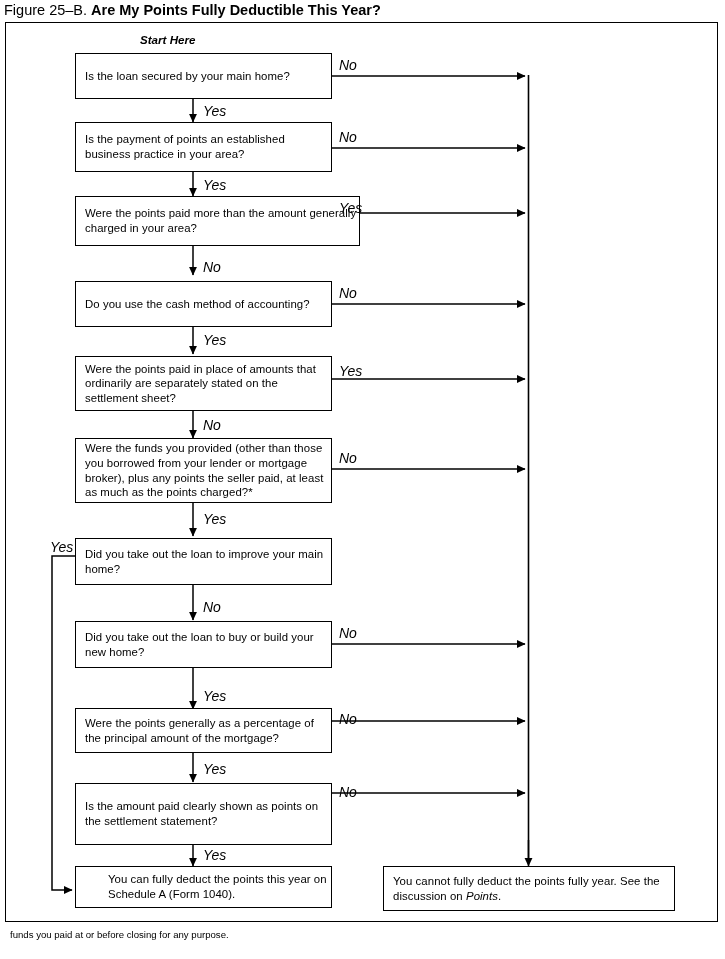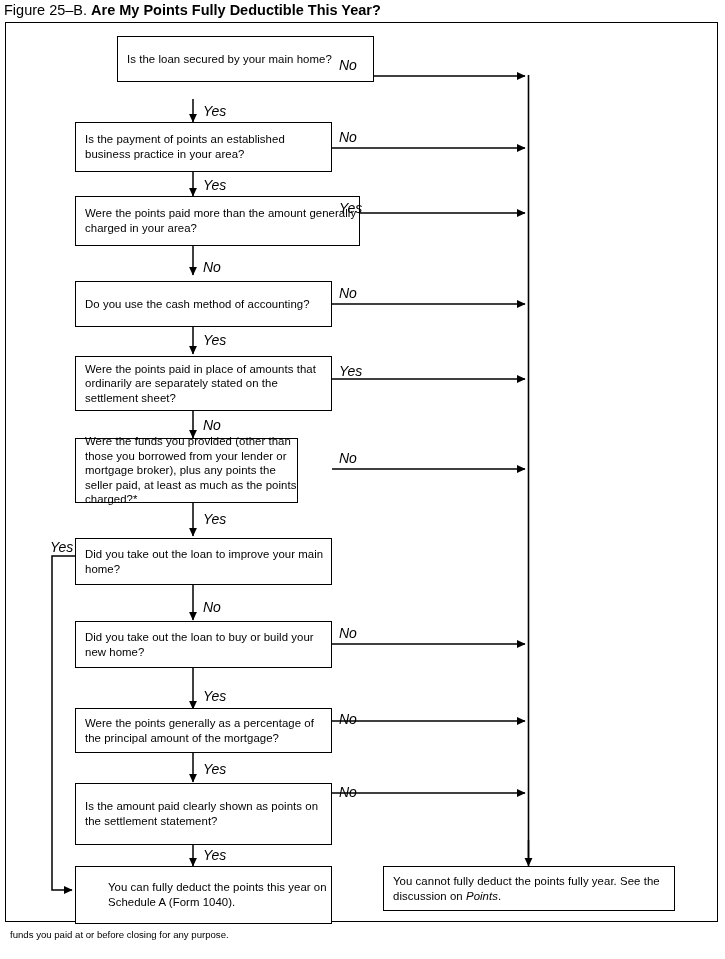--- a/index.html
+++ b/index.html
@@ -120,61 +120,61 @@
       <line x1="193" y1="753" x2="193" y2="782" marker-end="url(#ah)"></line>
 
       <line x1="332" y1="793" x2="525" y2="793" marker-end="url(#ah)"></line>
       <line x1="193" y1="828" x2="193" y2="866" marker-end="url(#ah)"></line>
 
     </g>
   </svg>
 
   <div class="start-here" style="left:140px;top:33px;">Start Here</div>
 
-  <div class="node" style="left:75px;top:36px;width:257px;height:46px;margin-left:42px;">
+  <div class="node" style="left:75px;top:53px;width:257px;height:46px;">
     <span class="txt">Is the loan secured by your main home?</span>
   </div>
 
   <div class="node" style="left:75px;top:122px;width:257px;height:50px;">
     <span class="txt">Is the payment of points an established business practice in your area?</span>
   </div>
 
   <div class="node" style="left:75px;top:196px;width:285px;height:50px;">
     <span class="txt">Were the points paid more than the amount generally charged in your area?</span>
   </div>
 
   <div class="node" style="left:75px;top:281px;width:257px;height:46px;align-items:center;">
     <span class="txt">Do you use the cash method of accounting?</span>
   </div>
 
   <div class="node" style="left:75px;top:356px;width:257px;height:55px;">
     <span class="txt">Were the points paid in place of amounts that ordinarily are separately stated on the settlement sheet?</span>
   </div>
 
-  <div class="node" style="left:75px;top:438px;width:223px;height:65px;">
+  <div class="node" style="left:75px;top:438px;width:257px;height:65px;">
     <span class="txt">Were the funds you provided (other than those you borrowed from your lender or mortgage broker), plus any points the seller paid, at least as much as the points charged?*</span>
   </div>
 
   <div class="node" style="left:75px;top:538px;width:257px;height:47px;">
     <span class="txt">Did you take out the loan to improve your main home?</span>
   </div>
 
   <div class="node" style="left:75px;top:621px;width:257px;height:47px;">
     <span class="txt">Did you take out the loan to buy or build your new home?</span>
   </div>
 
   <div class="node" style="left:75px;top:708px;width:257px;height:45px;">
     <span class="txt">Were the points generally as a percentage of the principal amount of the mortgage?</span>
   </div>
 
   <div class="node" style="left:75px;top:783px;width:257px;height:62px;">
     <span class="txt">Is the amount paid clearly shown as points on the settlement statement?</span>
   </div>
 
-  <div class="node" style="left:75px;top:866px;width:257px;height:58px;padding-left:32px;">
+  <div class="node" style="left:75px;top:866px;width:257px;height:42px;padding-left:32px;">
     <span class="txt">You can fully deduct the points this year on Schedule A (Form 1040).</span>
   </div>
 
   <div class="node" style="left:383px;top:866px;width:292px;height:45px;">
     <span class="txt"><span>You cannot fully deduct the points fully year. See the discussion on </span><i>Points</i><span>.</span></span>
   </div>
 
   <div class="lbl" style="left:339px;top:59px;">No</div>
   <div class="lbl" style="left:203px;top:105px;">Yes</div>
 

